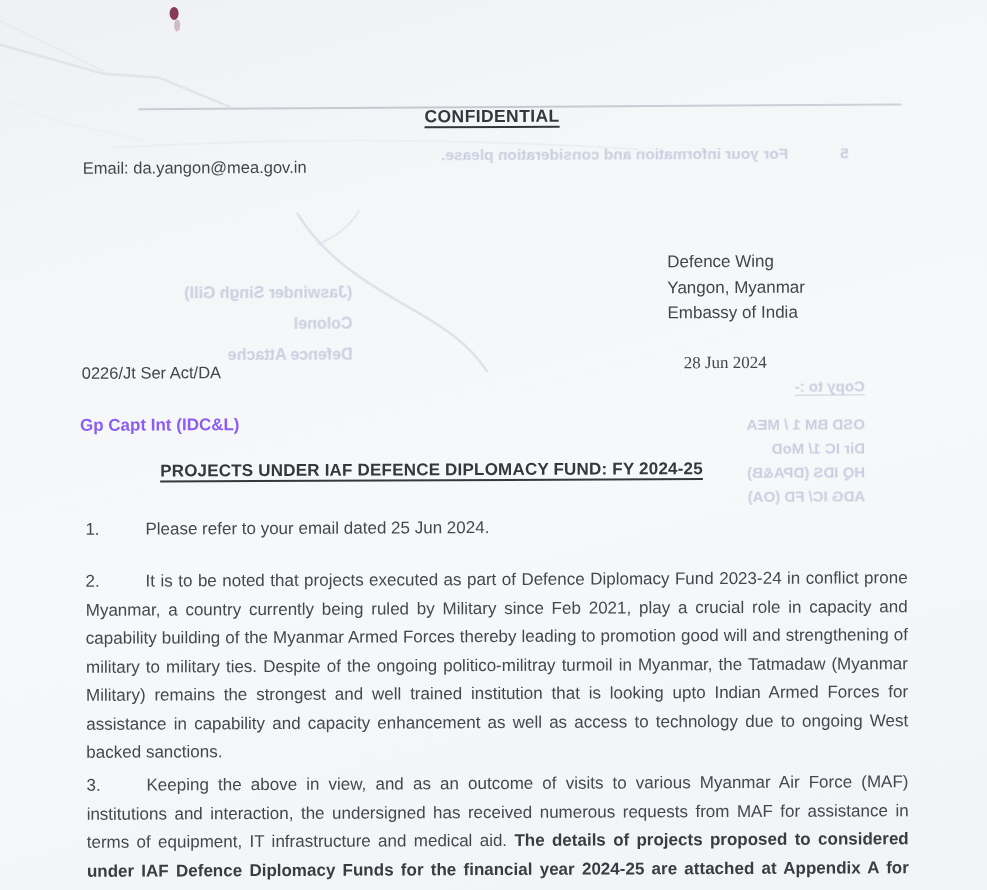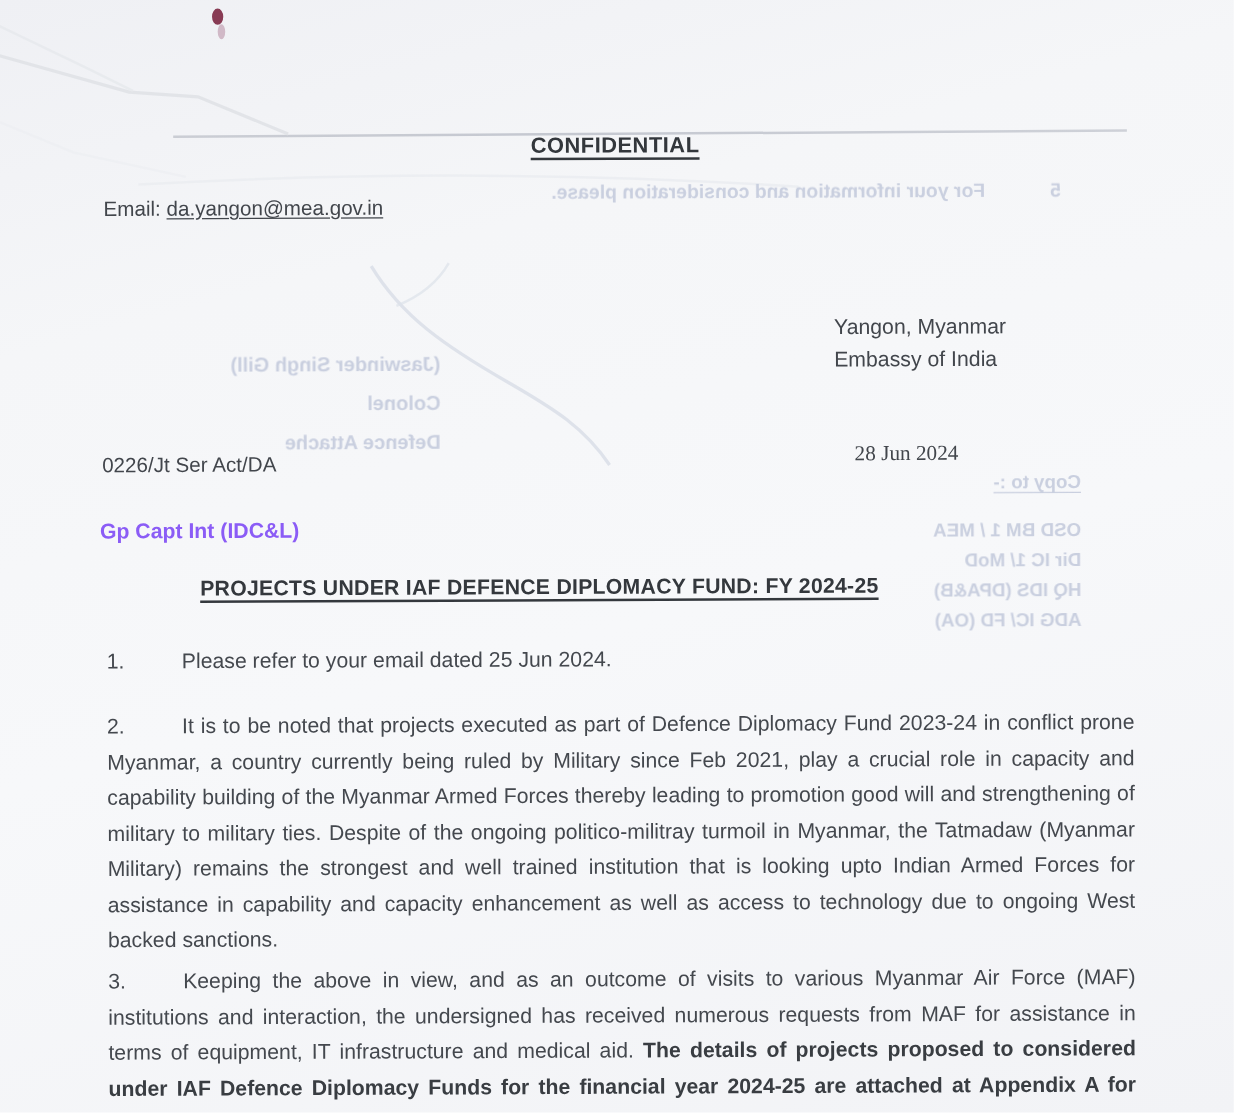--- a/index.html
+++ b/index.html
@@ -38,21 +38,21 @@
     transform:rotate(-0.12deg);
   }
   
   .front{position:absolute;z-index:2;}
   .classification{
     left:0;top:106px;width:987px;text-align:center;
     font-size:17.5px;font-weight:700;letter-spacing:.4px;color:#33373c;
     text-decoration:underline;text-decoration-thickness:2px;text-underline-offset:4px;
   }
   .contact{left:84px;top:152px;font-size:16.5px;line-height:29px;}
-  .contact .email-val{text-decoration:underline;text-underline-offset:2px;}
+  .contact .email-val{text-underline-offset:2px;}
   .letterhead{left:668px;top:250px;font-size:17px;line-height:25.5px;}
   .date-line{left:684px;top:354px;font-size:17px;font-family:Liberation Serif, serif;}
   .ref-number{left:82px;top:362px;font-size:16.5px;}
   .addressee{left:80px;top:414px;font-size:17px;font-weight:700;color:#8b5cf6;}
   .subject{
     left:160px;top:460px;font-size:17px;font-weight:700;color:#34383d;
     letter-spacing:.2px;
     text-decoration:underline;text-decoration-thickness:1.8px;text-underline-offset:4px;
   }
   .para{font-size:17px;line-height:28.5px;width:822px;left:85px;text-align:justify;color:#44484e;}
@@ -104,20 +104,21 @@
 
   <div class="front classification">CONFIDENTIAL</div>
 
   <div class="front contact">
     <div>
       <span>Email:</span>&nbsp;<span class="email-val">da.yangon@mea.gov.in</span>
     </div>
   </div>
 
   <div class="front letterhead">
+    <div>Defence Wing</div>
     <div>Yangon, Myanmar</div>
     <div>Embassy of India</div>
   </div>
 
   <div class="front date-line">28 Jun 2024</div>
 
   <div class="front ref-number">0226/Jt Ser Act/DA</div>
 
   <div class="front addressee">Gp Capt Int (IDC&amp;L)</div>
 

